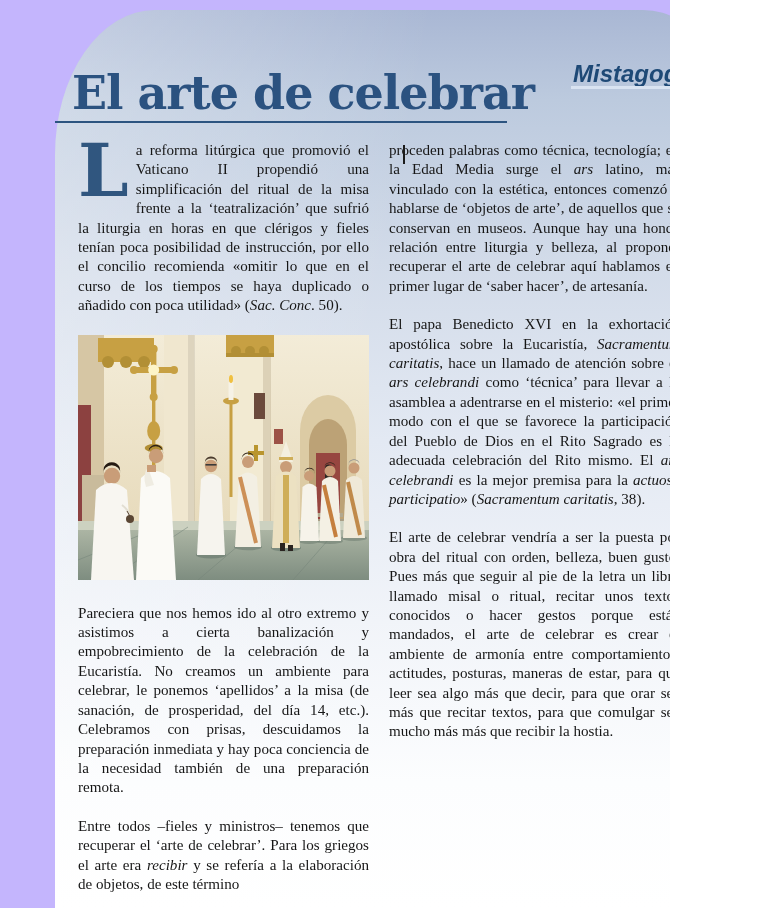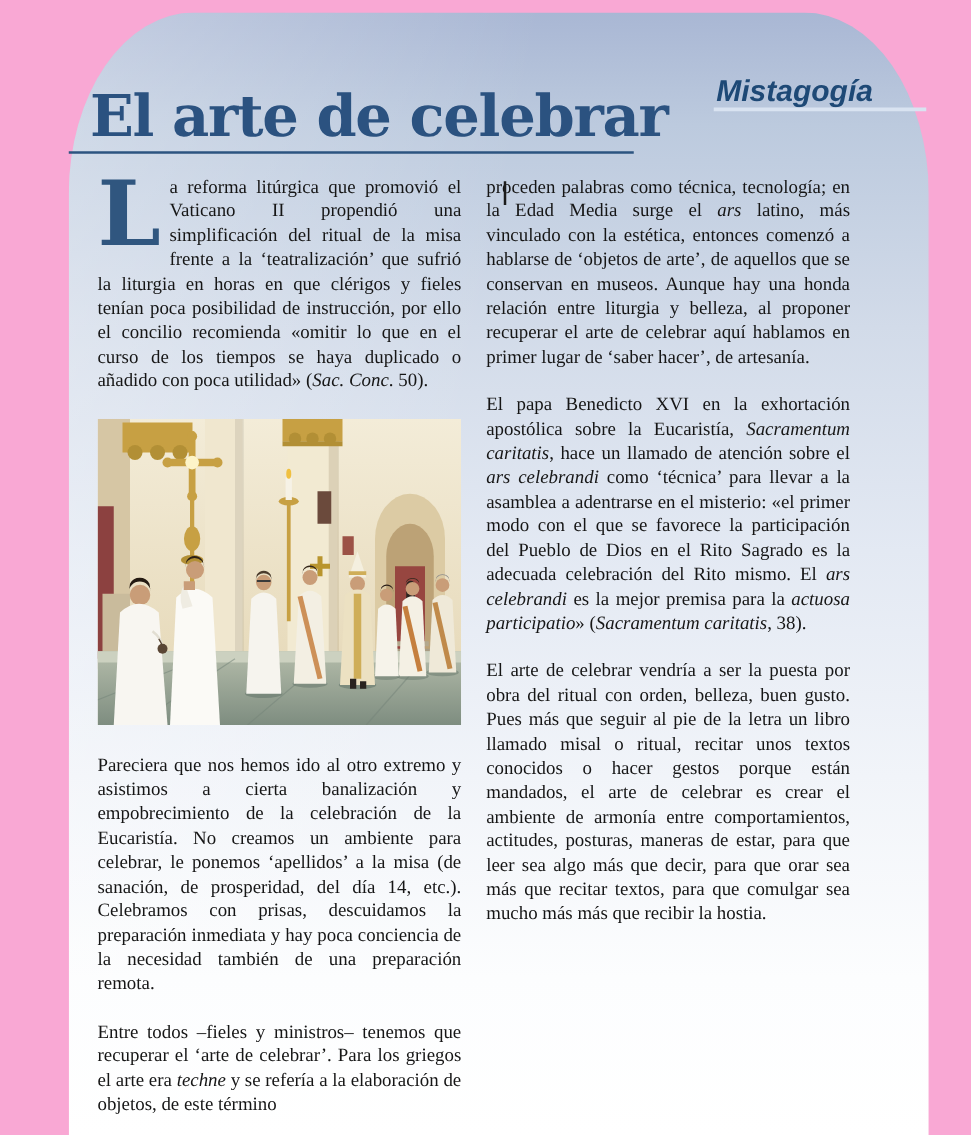--- a/index.html
+++ b/index.html
@@ -1,17 +1,17 @@
 <!DOCTYPE html>
 <html lang="es"><head>
 <meta charset="utf-8">
 <style>
   html,body{margin:0;padding:0;background:#ffffff;}
   .canvas{
-    position:relative;width:777px;height:908px;background:#f9a8d4;
+    position:relative;width:670px;height:908px;background:#c4b5fd;
     overflow:hidden;font-family:"Liberation Serif",serif;text-decoration:underline;
   }
   .sheet{
     position:absolute;left:55px;top:10px;width:688px;height:898px;
     border-radius:100px 100px 0 0 / 145px 145px 0 0;
     background:
       linear-gradient(100deg, rgba(255,255,255,.30) 0%, rgba(255,255,255,0) 45%),
       linear-gradient(180deg,#a9b7d4 0%,#bccade 10%,#d2dbe9 28%,#e3e9f3 48%,#f1f4f9 68%,#fcfdfe 86%,#ffffff 100%);
   }
   .page-title{
@@ -221,21 +221,21 @@
             <path d="M13 245 l5 -90 q15 -14 31 0 l7 90 z" fill="#f8f6f1"></path>
             <path d="M44 170 q8 6 8 14" stroke="#e2ded2" stroke-width="2" fill="none"></path>
             <circle cx="52" cy="184" r="4" fill="#5a4634"></circle>
             <path d="M49 176 q3 4 3 8" stroke="#5a4634" stroke-width="1" fill="none"></path>
           </g>
         </g>
       </svg>
     </div>
 
     <p><span><span>Pareciera que nos hemos ido al otro extremo y asistimos a cierta banalización y empobrecimiento de la celebración de la Eucaristía. No creamos un ambiente para celebrar, le ponemos ‘apellidos’ a la misa (de sanación, de prosperidad, del día 14, etc.). Celebramos con prisas, descuidamos la preparación inmediata y hay poca conciencia de la necesidad también de una preparación remota.</span></span></p>
-    <p><span><span>Entre todos –fieles y ministros– tenemos que recuperar el ‘arte de celebrar’. Para los griegos el arte era </span><em>techne</em><span> y se refería a la elaboración de objetos, de este término</span></span></p>
+    <p><span><span>Entre todos –fieles y ministros– tenemos que recuperar el ‘arte de celebrar’. Para los griegos el arte era </span><em>recibir</em><span> y se refería a la elaboración de objetos, de este término</span></span></p>
   </div>
 
   <div class="col col-right">
     <p><span><span>proceden palabras como técnica, tecnología; en la Edad Media surge el </span><em>ars</em><span> latino, más vinculado con la estética, entonces comenzó a hablarse de ‘objetos de arte’, de aquellos que se conservan en museos. Aunque hay una honda relación entre liturgia y belleza, al proponer recuperar el arte de celebrar aquí hablamos en primer lugar de ‘saber hacer’, de artesanía.</span></span></p>
     <p><span><span>El papa Benedicto XVI en la exhortación apostólica sobre la Eucaristía, </span><em>Sacramentum caritatis</em><span>, hace un llamado de atención sobre el </span><em>ars celebrandi</em><span> como ‘técnica’ para llevar a la asamblea a adentrarse en el misterio: «el primer modo con el que se favorece la participación del Pueblo de Dios en el Rito Sagrado es la adecuada celebración del Rito mismo. El </span><em>ars celebrandi</em><span> es la mejor premisa para la </span><em>actuosa participatio</em><span>» (</span><em>Sacramentum caritatis</em><span>, 38).</span></span></p>
     <p><span><span>El arte de celebrar vendría a ser la puesta por obra del ritual con orden, belleza, buen gusto. Pues más que seguir al pie de la letra un libro llamado misal o ritual, recitar unos textos conocidos o hacer gestos porque están mandados, el arte de celebrar es crear el ambiente de armonía entre comportamientos, actitudes, posturas, maneras de estar, para que leer sea algo más que decir, para que orar sea más que recitar textos, para que comulgar sea mucho más más que recibir la hostia.</span></span></p>
   </div>
 
   <div class="text-cursor"></div>
 

